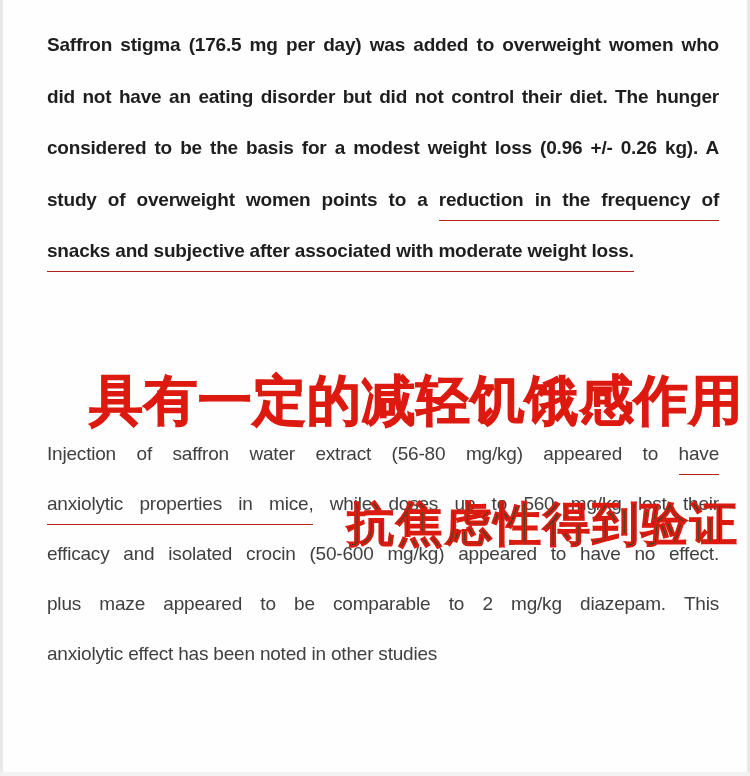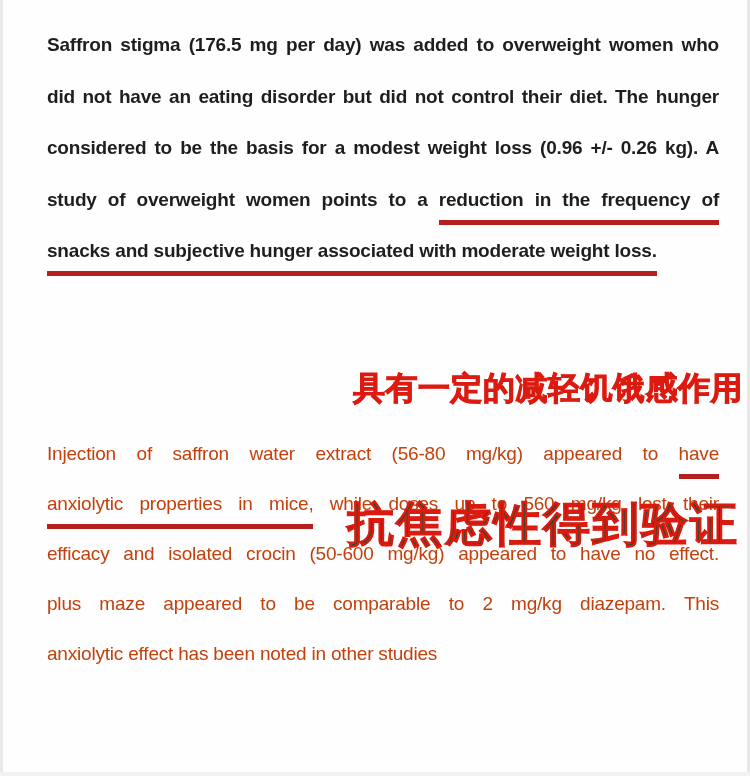--- a/index.html
+++ b/index.html
@@ -32,36 +32,36 @@
   }
   .para .line.nojust{
     text-align:left;
     text-align-last:left;
   }
   #para1{ top:19px;font-weight:bold; }
   #para1 .line{ height:51.5px; line-height:51.5px; }
   #para2{ top:429px; }
   #para2 .line{ height:50px; line-height:50px; }
   .u{
-    border-bottom:5px solid #4d7c0f;
+    border-bottom:1px solid #4d7c0f;
     padding-bottom:10px;
   }
   .cn{
     position:absolute;
     color:#dd1a10;
     font-weight:bold;
     line-height:1.1;
     white-space:nowrap;
     z-index:5;
     -webkit-text-stroke:1px #dd1a10;
   }
   .cn1{
     top:371px;
     right:4px;
-    font-size:32px;
+    font-size:54px;
     letter-spacing:0.5px;
   }
   .cn2{
     top:498px;
     left:344px;
     font-size:47px;
     letter-spacing:2px;
   }
   
   .edge{position:absolute;top:0;bottom:0;width:3px;background:#e9e9e9;}
@@ -73,26 +73,26 @@
 
 <div class="page" style="background: rgb(254, 254, 254);">
   <div class="edge left"></div>
   <div class="edge right"></div>
 
   <div class="para" id="para1" style="color: rgb(30, 30, 30);">
       <div class="line"><span>Saffron stigma (176.5 mg per day) was added to overweight women who</span></div>
       <div class="line"><span>did not have an eating disorder but did not control their diet. The hunger</span></div>
       <div class="line"><span>considered to be the basis for a modest weight loss (0.96 +/- 0.26 kg). A</span></div>
       <div class="line"><span>study of overweight women points to a </span><span class="u">reduction in the frequency of</span></div>
-      <div class="line nojust"><span class="u">snacks and subjective hunger associated with moderate weight loss.</span></div>
+      <div class="line nojust"><span class="u">snacks and subjective after associated with moderate weight loss.</span></div>
     </div>
 
   <div class="cn cn1" style="color: rgb(221, 26, 16); -webkit-text-stroke: 1px rgb(221, 26, 16);">具有一定的减轻饥饿感作用</div>
 
-  <div class="para" id="para2" style="color: #c2410c;">
+  <div class="para" id="para2" style="color: #404040;">
       <div class="line"><span>Injection of saffron water extract (56-80 mg/kg) appeared to </span><span class="u">have</span></div>
       <div class="line"><span class="u">anxiolytic properties in mice,</span><span> while doses up to 560 mg/kg lost their</span></div>
       <div class="line"><span>efficacy and isolated crocin (50-600 mg/kg) appeared to have no effect.</span></div>
       <div class="line"><span>plus maze appeared to be comparable to 2 mg/kg diazepam. This</span></div>
       <div class="line nojust"><span>anxiolytic effect has been noted in other studies</span></div>
     </div>
 
   <div class="cn cn2" style="color: #14532d; -webkit-text-stroke: 1px rgb(221, 26, 16);">抗焦虑性得到验证</div>
 </div>
 

